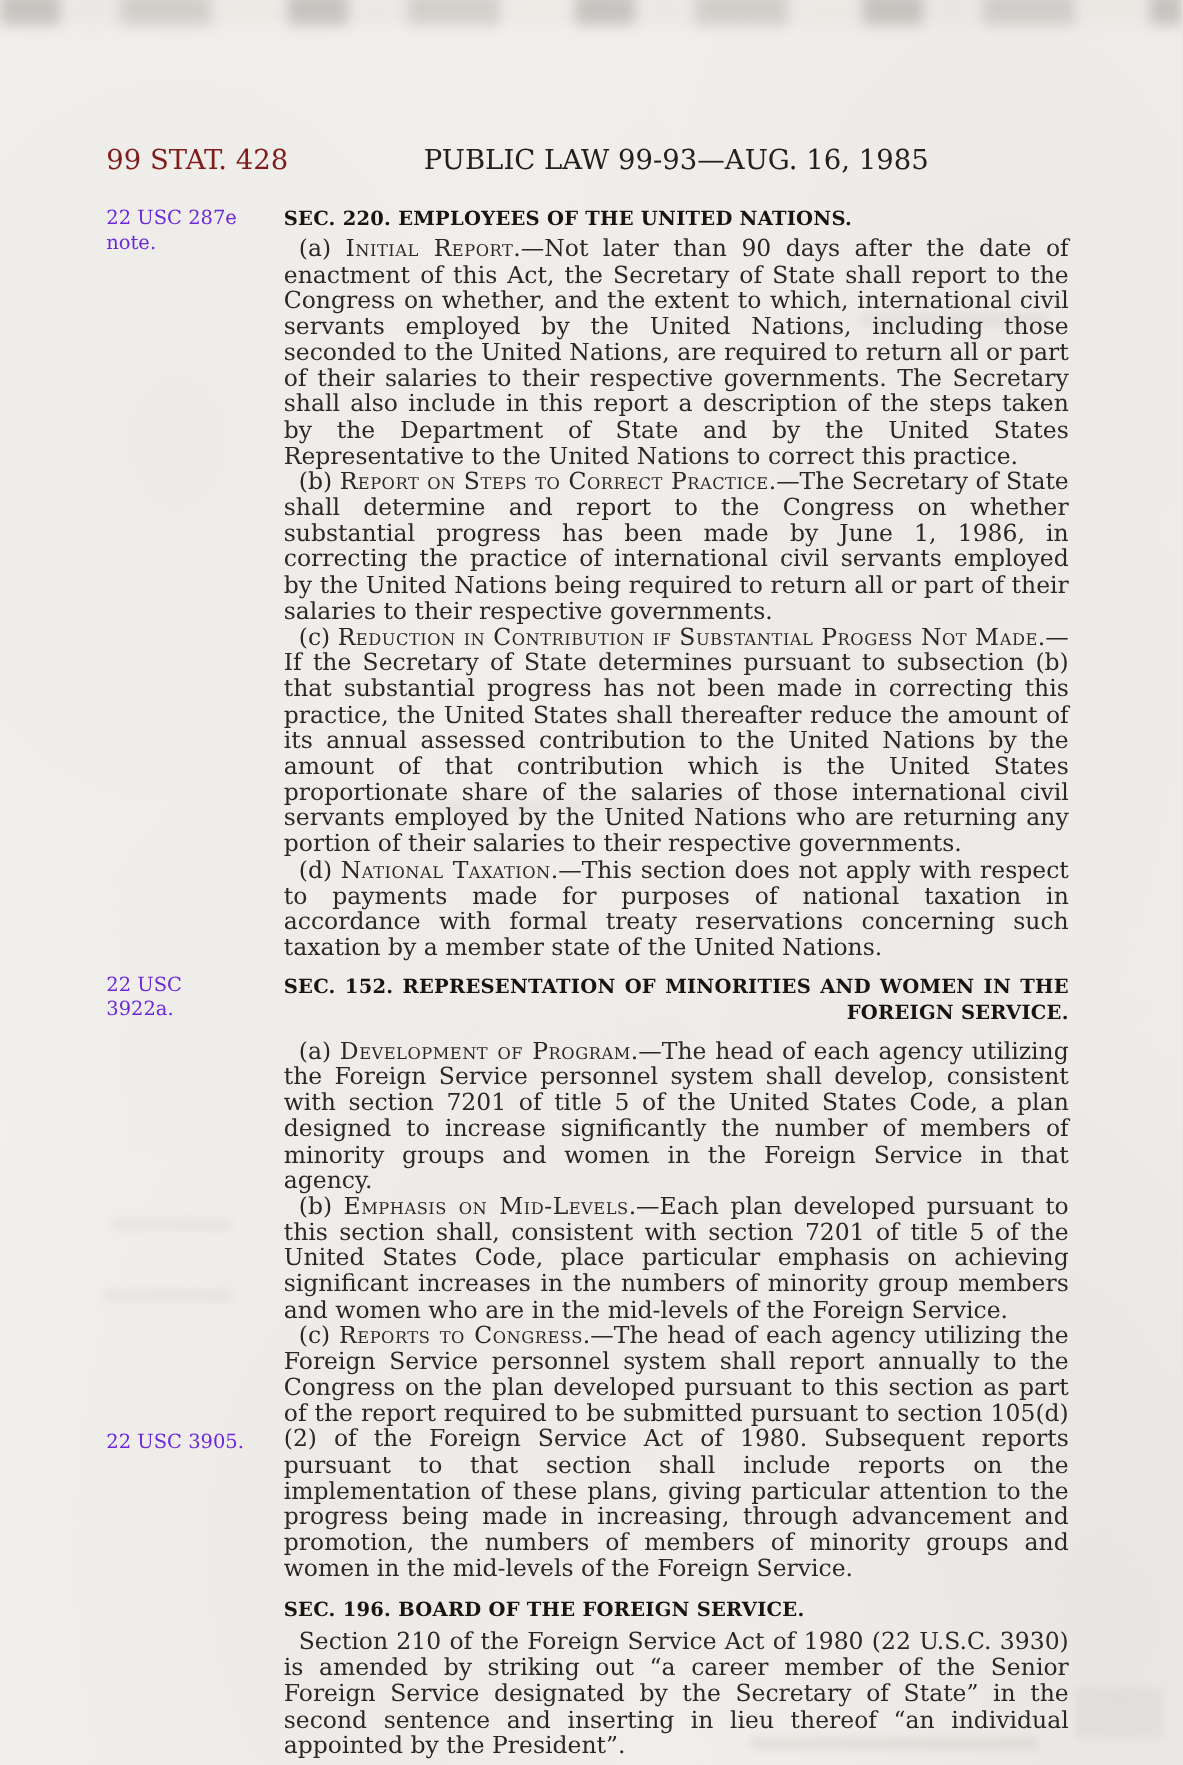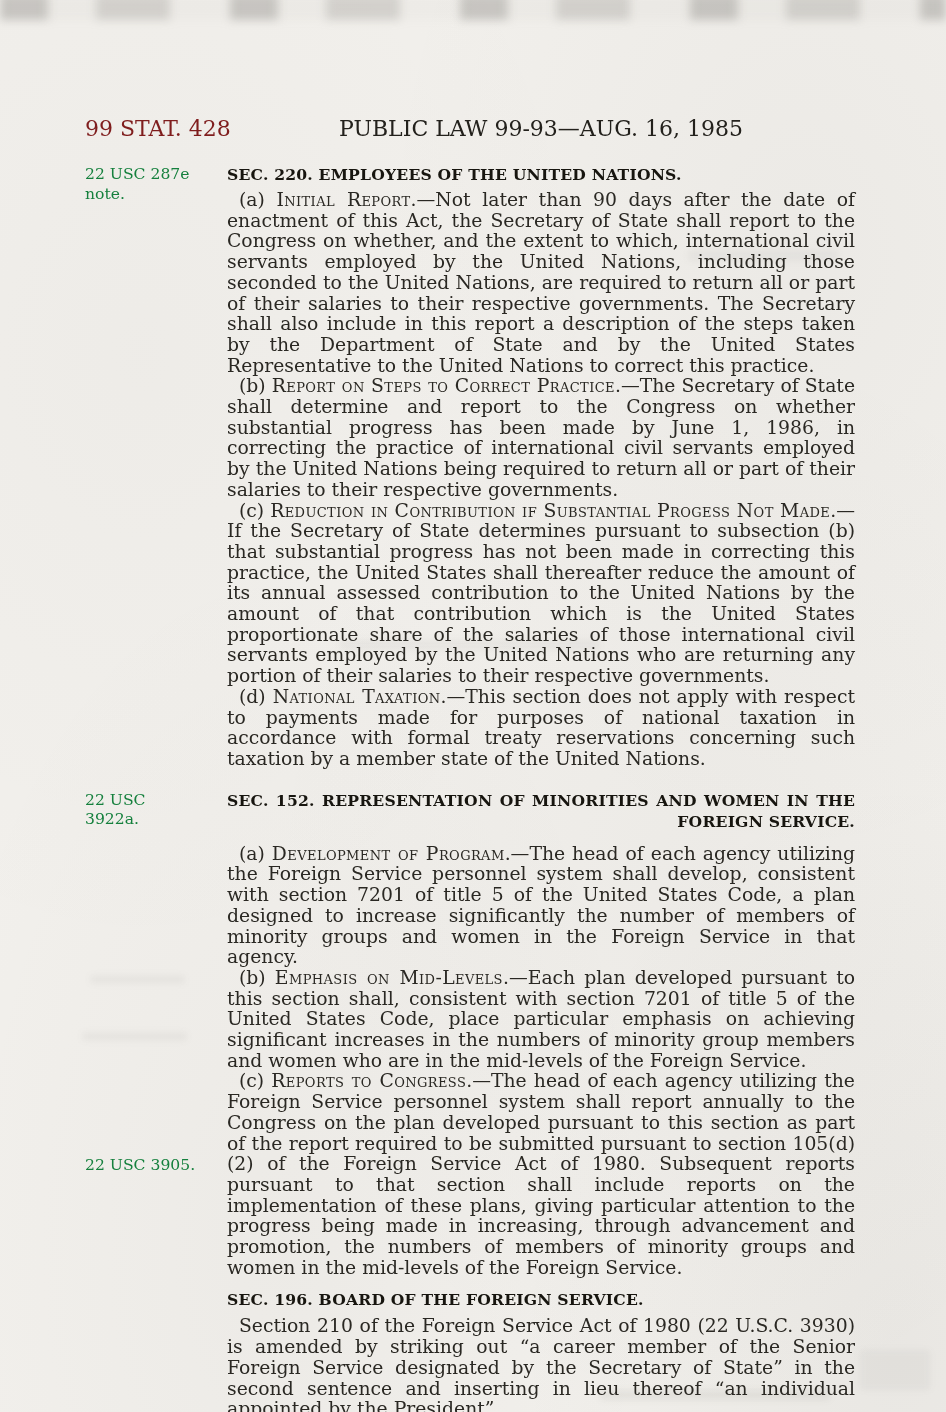--- a/index.html
+++ b/index.html
@@ -64,31 +64,31 @@
     position: relative;
     font-weight: bold;
     font-size: 15.6px; line-height: 21px;
     color: #17150f;
     text-align: left;
     letter-spacing: 0.2px;
   }
   .sec-heading .jl { display: block; text-align: justify; text-align-last: justify; }
   .sec-heading .line2 { display: block; margin-left: 76px; text-align: right; }
   .h-151 { margin-bottom: 5px; }
-  .h-152 { margin-top: 20px; margin-bottom: 12px; }
+  .h-152 { margin-top: 8px; margin-bottom: 12px; }
   .h-153 { margin-top: 11px; margin-bottom: 6px; }
   p.para { margin: 0; text-indent: 12px; position: relative; }
   .sc { font-variant: small-caps; letter-spacing: 0.4px; }
   .margin-note {
     position: absolute; left: -142px; top: 1px; width: 112px;
     font-weight: normal;
     font-size: 15.6px; line-height: 19.5px;
     letter-spacing: 0;
     text-align: left; text-indent: 0;
-    color: #15803d;
+    color: #6d28d9;
     text-align-last: auto;
   }
   .margin-note.note-3905 { top: 85px; }
 </style>
 </head>
 <body>
 
 <div class="page">
 
   <div class="top-band"></div>

